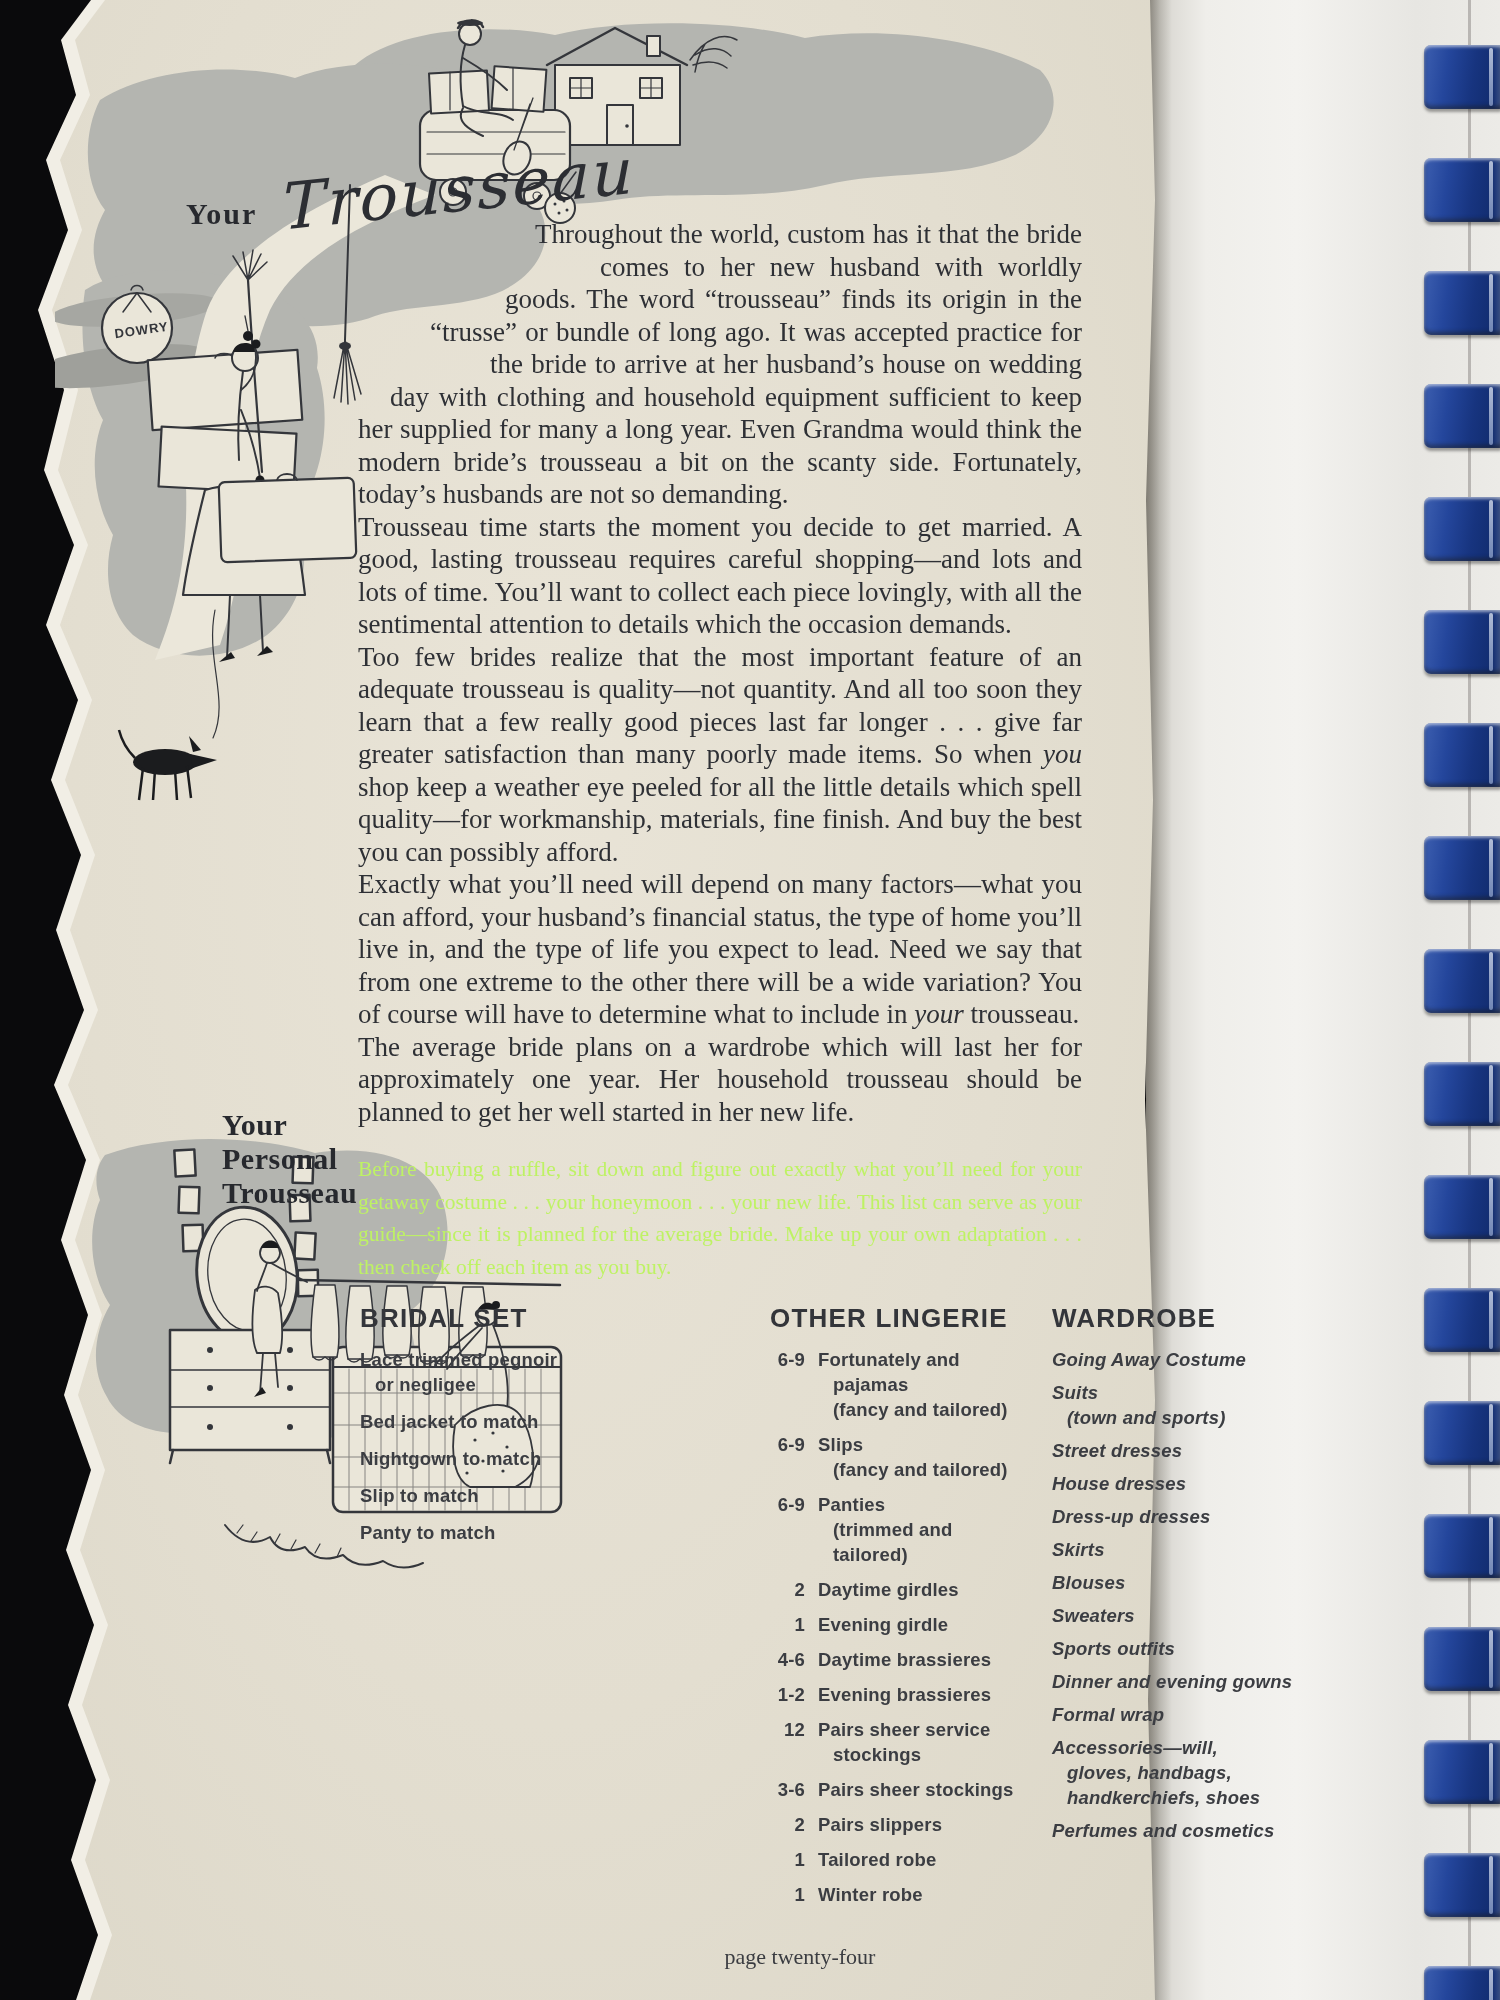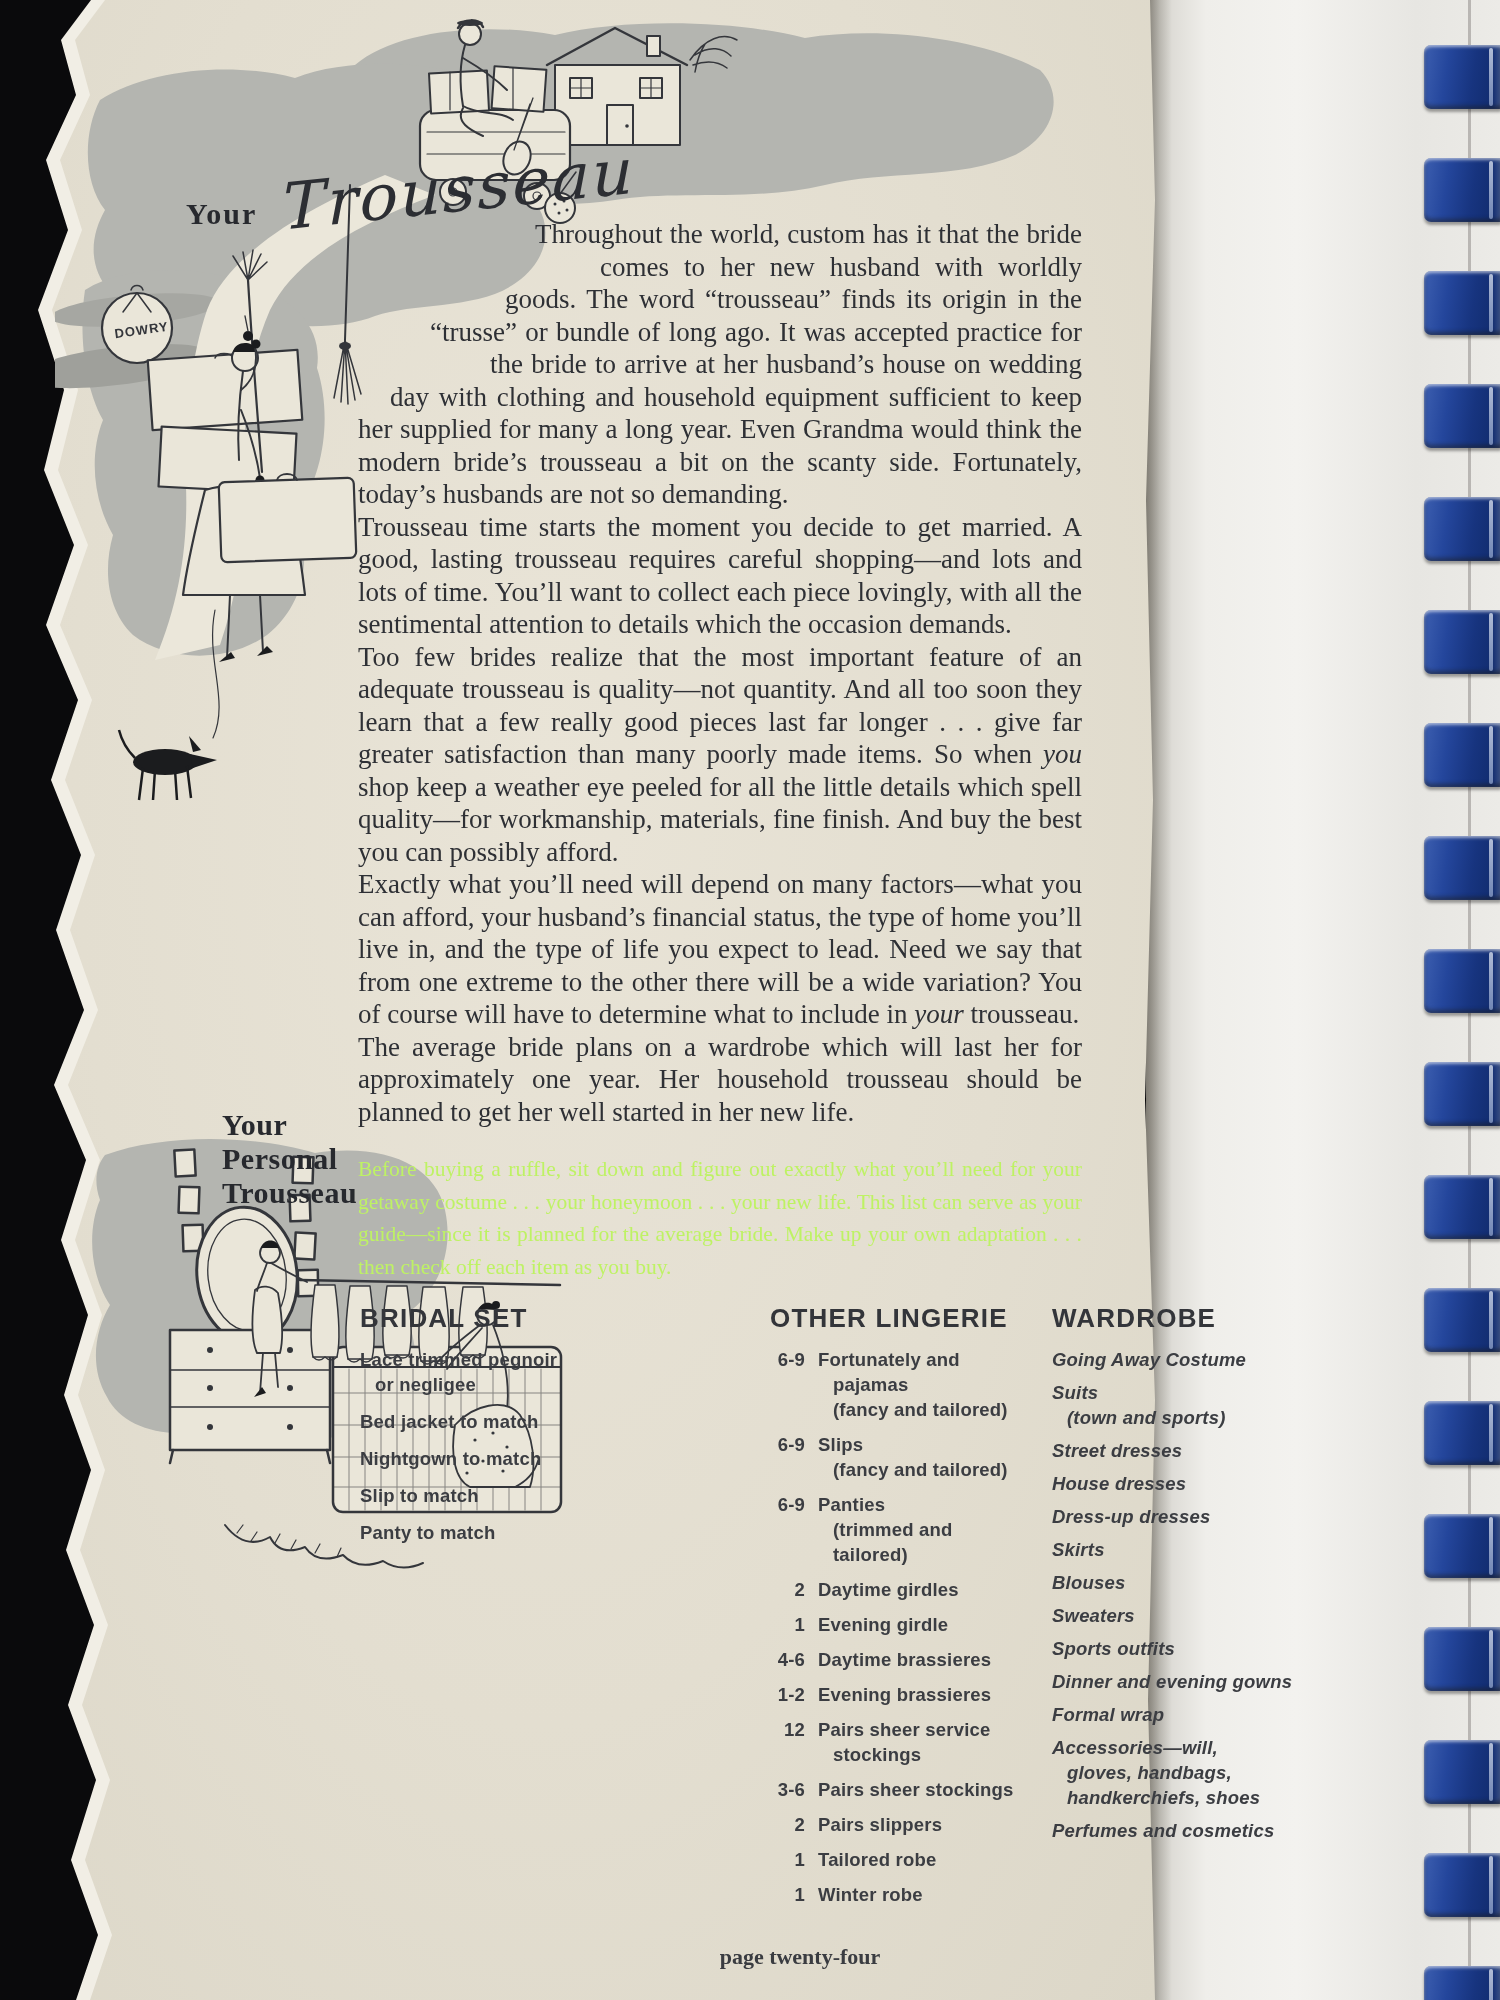--- a/index.html
+++ b/index.html
@@ -57,21 +57,21 @@
   .col-wardrobe{left:1052px;width:310px;}
   .lhdr{font-size:26px;letter-spacing:1.2px;margin-bottom:13px;color:#33353a;}
   .li{margin-bottom:9px;}
   .col-bridal .li{margin-bottom:12px;}
   .col-lingerie .li{margin-bottom:10px;}
   .col-wardrobe .li{margin-bottom:8px;font-style:italic;}
   .lrow{display:flex;font-size:18.5px;line-height:25px;letter-spacing:.2px;}
   .qty{flex:0 0 48px;text-align:right;padding-right:13px;box-sizing:border-box;}
   .sub .txt{padding-left:15px;}
   .footer{position:absolute;left:650px;top:1944px;width:300px;text-align:center;
-    font-size:22px;color:#3a3c41;z-index:7;font-weight:bold;}
+    font-size:22px;color:#3a3c41;z-index:7;}
 </style>
 </head>
 <body>
 
 <div id="stage">
 
   <div class="page-edge"></div>
   <div class="page-shadow"></div>
   <div class="spine-line"></div>
   <div id="binding">

